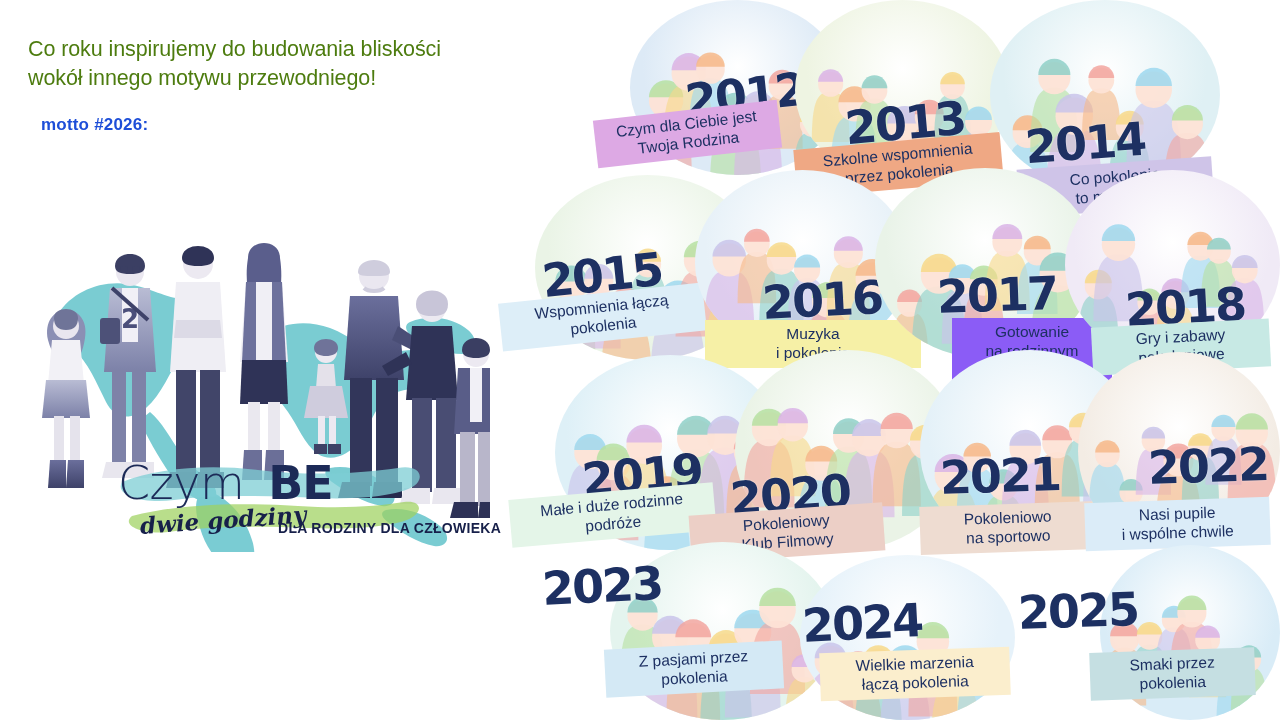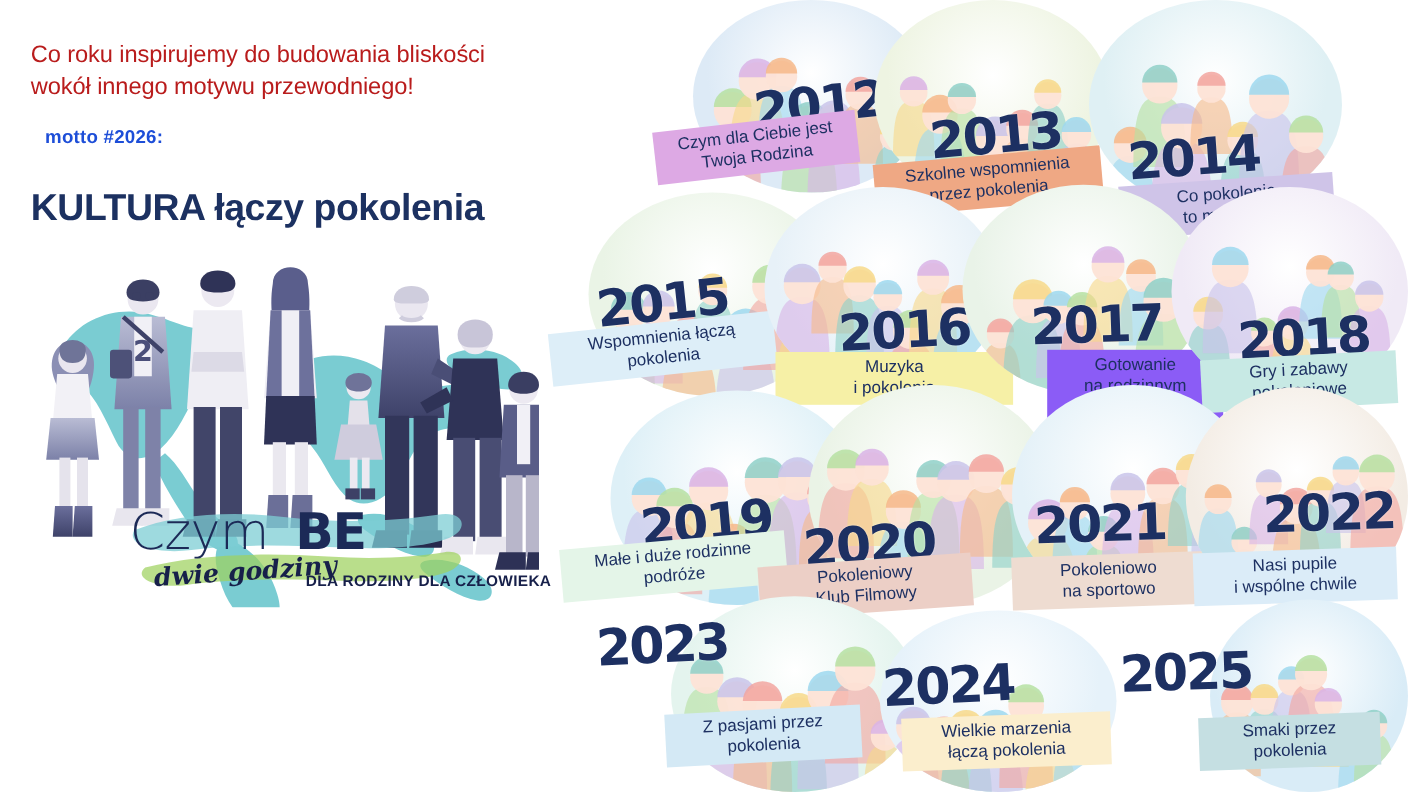--- a/index.html
+++ b/index.html
@@ -7,21 +7,21 @@
     width:1280px;height:720px;overflow:hidden;background:#ffffff;
     font-family:"Liberation Sans",sans-serif;
     position:relative;
   }
 
   
   #left-panel{position:absolute;left:0;top:0;width:545px;height:720px;}
 
   #intro-text{
     position:absolute;left:28px;top:35px;width:500px;
-    font-size:21.5px;line-height:1.33;color:#b91c1c;font-weight:400;
+    font-size:21.5px;line-height:1.33;color:#4d7c0f;font-weight:400;
     letter-spacing:-0.1px;
   }
   #motto-label{
     position:absolute;left:41px;top:115px;
     font-size:17px;font-weight:bold;color:#1d4ed8;letter-spacing:0.2px;
   }
   #motto-headline{
     position:absolute;left:28px;top:170px;
     font-size:34px;font-weight:bold;color:#1c3161;letter-spacing:-0.4px;
   }
@@ -86,21 +86,20 @@
 <body>
 
 <div id="left-panel">
 
   <div id="intro-text">
     <div>Co roku inspirujemy do budowania bliskości</div>
     <div>wokół innego motywu przewodniego!</div>
   </div>
 
   <div id="motto-label">motto #2026:</div>
-  <div id="motto-headline">KULTURA łączy pokolenia</div>
 
   <div id="illustration">
     <svg id="globe" viewBox="0 0 460 330">
       <g fill="#6fc8cf" opacity="0.92">
 
         <path d="M28 92 C42 70 70 58 98 62 C124 66 140 80 162 76 C180 73 192 83 186 96
                  C178 112 160 118 150 134 C140 150 132 172 116 186 C100 200 84 196 76 180
                  C66 160 58 140 44 128 C32 118 20 108 28 92 Z"></path>
 
         <path d="M120 190 C132 200 140 216 150 230 C160 244 172 252 182 262

